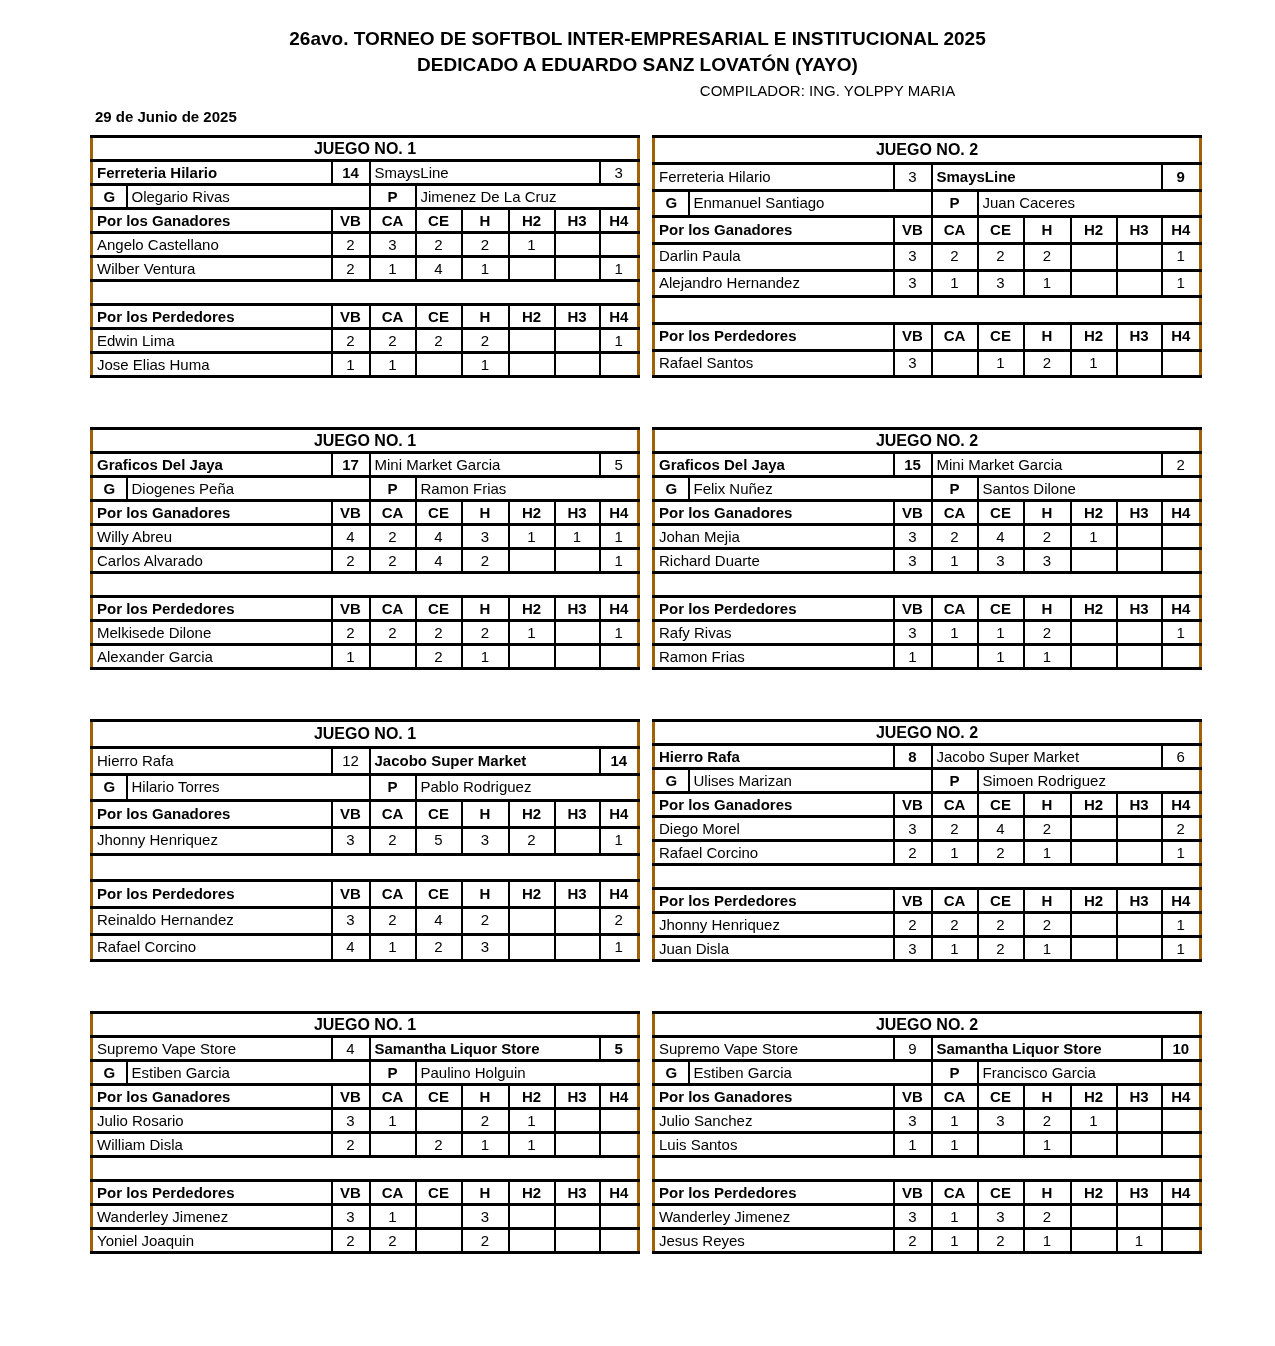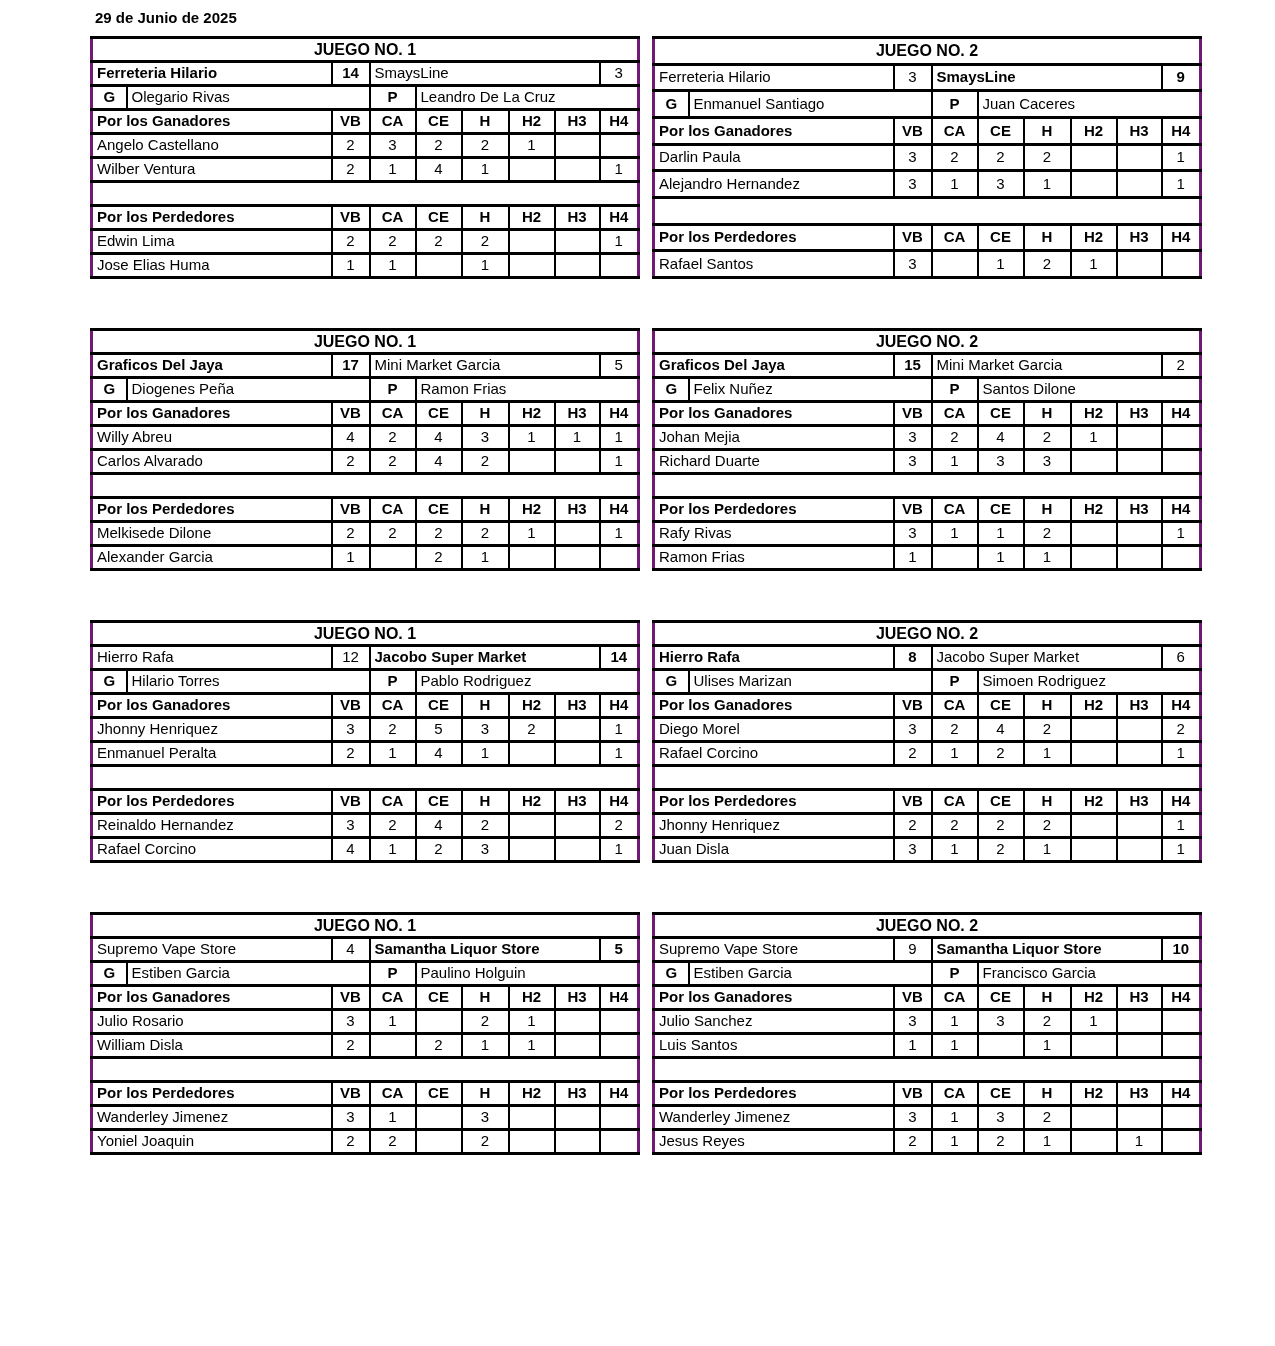--- a/index.html
+++ b/index.html
@@ -17,21 +17,21 @@
     grid-template-columns:547px 548px;
     column-gap:15px;
     row-gap:49px;
     margin-left:90px;
   }
   table.game {
     border-collapse:collapse;
     width:100%;
     table-layout:fixed;
     font-size:15px;
-    border:3px solid #701a75;
+    border:3px solid #a16207;
   }
   table.game td {
     border:2px solid #000;
     border-top-width:3px;
     border-bottom-width:3px;
     padding:0 4px;
     white-space:nowrap;
     overflow:hidden;
     height:21px;
     line-height:1.1;
@@ -43,20 +43,25 @@
   .row-sep td { height:19px; }
   .row-player td { height:22px; }
   td.score, td.stat { text-align:center; padding:0 1px; }
   td.gp-label { text-align:center; font-weight:bold; padding:0 1px; }
   td.winner { font-weight:bold; }
 </style>
 </head>
 <body>
 
 <div class="page">
+  <div class="titles">
+    <div class="title-line1">26avo. TORNEO DE SOFTBOL INTER-EMPRESARIAL E INSTITUCIONAL 2025</div>
+    <div class="title-line2">DEDICADO A EDUARDO SANZ LOVATÓN (YAYO)</div>
+    <div class="compiler">COMPILADOR: ING. YOLPPY MARIA</div>
+  </div>
   <div class="date-line">29 de Junio de 2025</div>
 
   <div class="games-grid">
   <table class="game">
     <colgroup>
       <col style="width:35px">
           <col style="width:205px">
           <col style="width:38px">
       <col style="width:46px">
           <col style="width:46px">
@@ -72,21 +77,21 @@
       <tr class="row-team">
         <td colspan="2" class="team-a winner">Ferreteria Hilario</td>
         <td class="team-a score winner">14</td>
         <td colspan="5" class="team-b">SmaysLine</td>
         <td class="team-b score">3</td>
       </tr>
       <tr class="row-gp">
         <td class="gp-label">G</td>
         <td colspan="2">Olegario Rivas</td>
         <td class="gp-label">P</td>
-        <td colspan="5">Leandro De La Cruz</td>
+        <td colspan="5">Jimenez De La Cruz</td>
       </tr>
       <tr class="row-hdr">
         <td colspan="2">Por los Ganadores</td>
         <td class="stat">VB</td>
         <td class="stat">CA</td>
         <td class="stat">CE</td>
         <td class="stat">H</td>
         <td class="stat">H2</td>
         <td class="stat">H3</td>
         <td class="stat">H4</td>
@@ -460,30 +465,20 @@
       <tr class="row-player">
         <td colspan="2">Jhonny Henriquez</td>
         <td class="stat">3</td>
         <td class="stat">2</td>
         <td class="stat">5</td>
         <td class="stat">3</td>
         <td class="stat">2</td>
         <td class="stat"></td>
         <td class="stat">1</td>
       </tr>
-      <tr class="row-player">
-        <td colspan="2">Enmanuel Peralta</td>
-        <td class="stat">2</td>
-        <td class="stat">1</td>
-        <td class="stat">4</td>
-        <td class="stat">1</td>
-        <td class="stat"></td>
-        <td class="stat"></td>
-        <td class="stat">1</td>
-      </tr>
       <tr class="row-sep">
         <td colspan="9"></td>
       </tr>
       <tr class="row-hdr">
         <td colspan="2">Por los Perdedores</td>
         <td class="stat">VB</td>
         <td class="stat">CA</td>
         <td class="stat">CE</td>
         <td class="stat">H</td>
         <td class="stat">H2</td>

